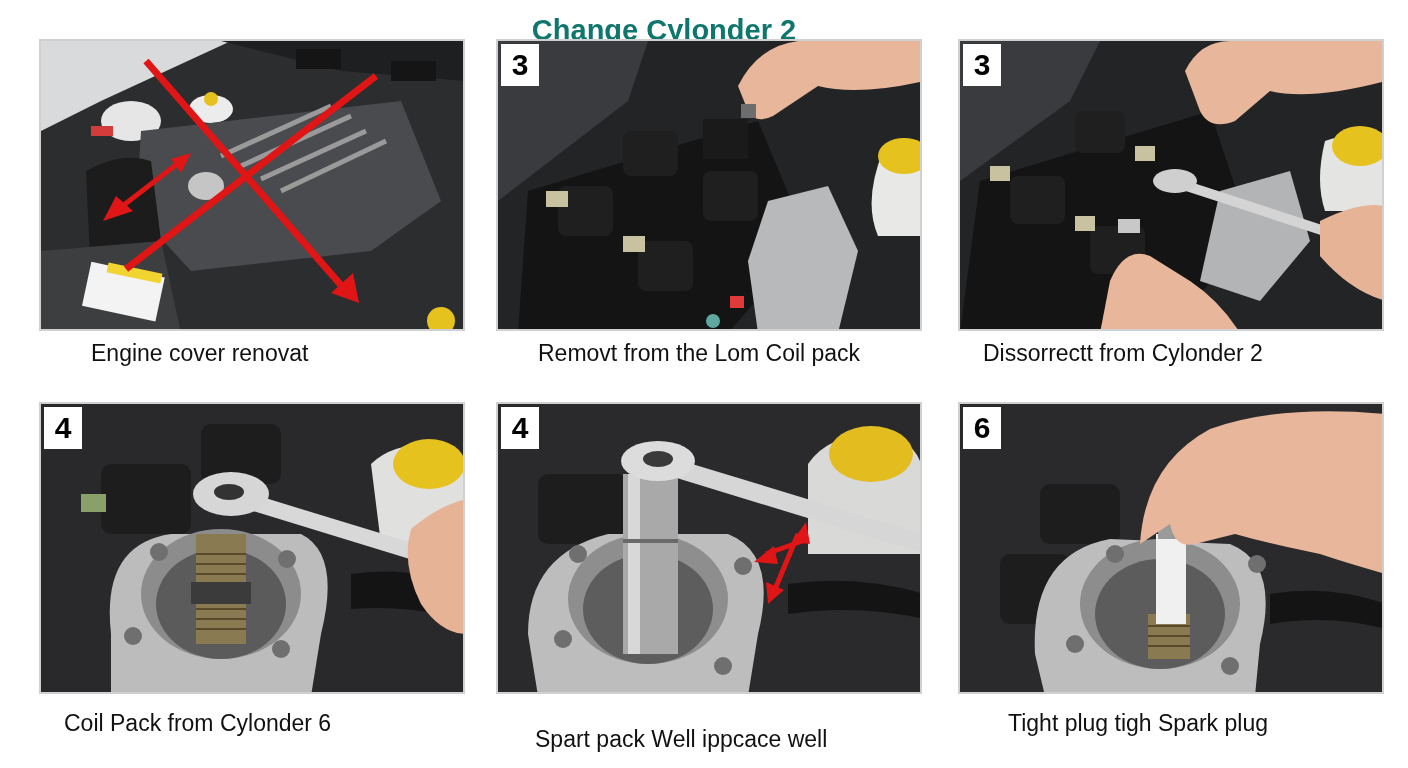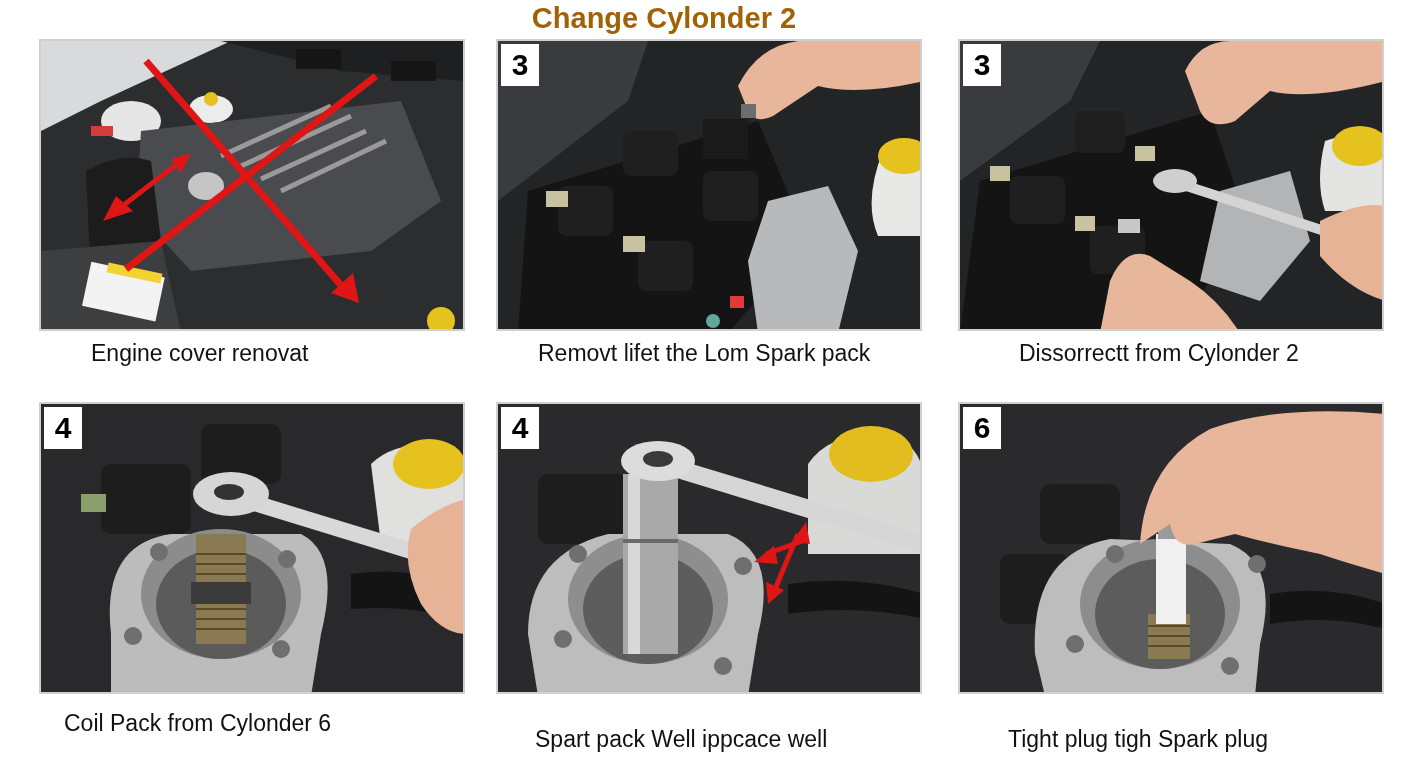--- a/index.html
+++ b/index.html
@@ -1,17 +1,17 @@
 <!DOCTYPE html>
 <html><head>
 <meta charset="utf-8">
 <style>
   html, body { margin:0; padding:0; background:#ffffff; }
   body { width:1408px; height:768px; position:relative; overflow:hidden; font-family:"Liberation Sans", sans-serif; }
-  .title { position:absolute; left:0; top:0; width:1328px; text-align:center; font-weight:bold; font-size:29px; line-height:36px; color:#a16207; }
+  .title { position:absolute; left:0; top:12px; width:1328px; text-align:center; font-weight:bold; font-size:29px; line-height:36px; color:#0f766e; }
   .panel { position:absolute; width:426px; height:292px; border:2px solid #d0d0d0; box-sizing:border-box; overflow:hidden; background:#2a2b2d; }
   .caption { position:absolute; font-size:23px; color:#111; white-space:nowrap;text-align:center; }
   .badge { position:absolute; left:3px; top:3px; width:38px; height:42px; background:#fff; color:#000; font-weight:bold; font-size:30px; line-height:42px; text-align:center; z-index:5; }
   svg { position:absolute; left:0; top:0; }
 </style>
 </head>
 <body>
 
 <div class="title">Change Cylonder 2</div>
 
@@ -66,21 +66,21 @@
     <path d="M270,160 L330,145 L360,210 L340,292 L260,292 L250,220 Z" fill="#b8b9ba"></path>
     <path d="M385,110 Q426,100 426,120 L426,195 L380,195 Q365,160 385,110 Z" fill="#e8e8e6"></path>
     <ellipse cx="406" cy="115" rx="26" ry="18" fill="#e6c21f"></ellipse>
     <rect x="232" y="255" width="14" height="12" fill="#e03a3a"></rect>
     <circle cx="215" cy="280" r="7" fill="#5fa8a0"></circle>
     <rect x="205" y="78" width="45" height="40" fill="#1a1a1a"></rect>
     <path d="M240,45 Q260,5 300,0 L426,0 L426,40 Q360,55 320,45 L275,75 Q255,85 248,65 Z" fill="#e8b69a"></path>
     <rect x="243" y="63" width="15" height="14" fill="#6d6d6d"></rect>
   </svg>
 </div>
-<div class="caption" style="left:538px; top:340px;">Removt lifet the Lom Spark pack</div>
+<div class="caption" style="left:538px; top:340px;">Removt from the Lom Coil pack</div>
 
 <div class="panel" style="left:958px; top:39px;">
   <div class="badge">3</div>
   <svg width="426" height="292" viewBox="0 0 426 292">
     <rect width="426" height="292" fill="#232426"></rect>
     <polygon points="0,0 140,0 110,60 0,140" fill="#3a3b3e"></polygon>
     <path d="M20,140 L250,70 L290,190 L210,292 L0,292 Z" fill="#141415"></path>
     <rect x="115" y="70" width="50" height="42" rx="8" fill="#1f1f20"></rect>
     <rect x="50" y="135" width="55" height="48" rx="8" fill="#1f1f20"></rect>
     <rect x="130" y="185" width="55" height="48" rx="8" fill="#1f1f20"></rect>
@@ -91,21 +91,21 @@
     <path d="M365,100 Q426,80 426,100 L426,170 L365,170 Q355,140 365,100 Z" fill="#e4e4e2"></path>
     <ellipse cx="400" cy="105" rx="28" ry="20" fill="#e6c21f"></ellipse>
     <line x1="205" y1="138" x2="426" y2="210" stroke="#d4d4d4" stroke-width="10"></line>
     <ellipse cx="215" cy="140" rx="22" ry="12" fill="#cfcfcf"></ellipse>
     <path d="M225,30 Q240,0 270,0 L426,0 L426,40 Q350,60 310,50 L275,80 Q250,90 240,70 Z" fill="#e8b69a"></path>
     <path d="M360,180 Q400,160 426,165 L426,260 Q390,250 360,215 Z" fill="#e6b397"></path>
     <path d="M140,292 L150,240 Q165,205 190,215 L230,240 Q260,260 280,292 Z" fill="#e8b69a"></path>
     <rect x="158" y="178" width="22" height="14" fill="#c8c8c8"></rect>
   </svg>
 </div>
-<div class="caption" style="left:983px; top:340px;margin-left:36px;">Dissorrectt from Cylonder 2</div>
+<div class="caption" style="left:983px; top:340px;">Dissorrectt from Cylonder 2</div>
 
 <div class="panel" style="left:39px; top:402px;">
   <div class="badge">4</div>
   <svg width="426" height="292" viewBox="0 0 426 292">
     <rect width="426" height="292" fill="#29292b"></rect>
     <rect x="60" y="60" width="90" height="70" rx="10" fill="#1d1d1e"></rect>
     <rect x="160" y="20" width="80" height="60" rx="10" fill="#1d1d1e"></rect>
     <rect x="40" y="90" width="25" height="18" fill="#8aa06a"></rect>
     <path d="M330,60 Q350,40 390,40 Q426,45 426,80 L426,140 L340,140 Z" fill="#e0e0de"></path>
     <ellipse cx="388" cy="60" rx="36" ry="25" fill="#e6c21f"></ellipse>
@@ -185,13 +185,13 @@
     <g stroke="#5a4a2a" stroke-width="2">
       <line x1="188" y1="222" x2="230" y2="222"></line>
         <line x1="188" y1="232" x2="230" y2="232"></line>
         <line x1="188" y1="242" x2="230" y2="242"></line>
     </g>
     <rect x="196" y="130" width="30" height="90" fill="#f0f0f0"></rect>
     <rect x="198" y="100" width="22" height="35" fill="#9a9a9a"></rect>
     <path d="M180,140 Q185,60 250,25 Q320,0 426,10 L426,170 Q390,160 360,150 Q310,140 275,130 L235,140 Q215,145 210,120 Z" fill="#e8b69a"></path>
   </svg>
 </div>
-<div class="caption" style="left:1008px; top:710px;margin-top:16px;">Tight plug tigh Spark plug</div>
+<div class="caption" style="left:1008px; top:710px;">Tight plug tigh Spark plug</div>
 
 </body></html>

